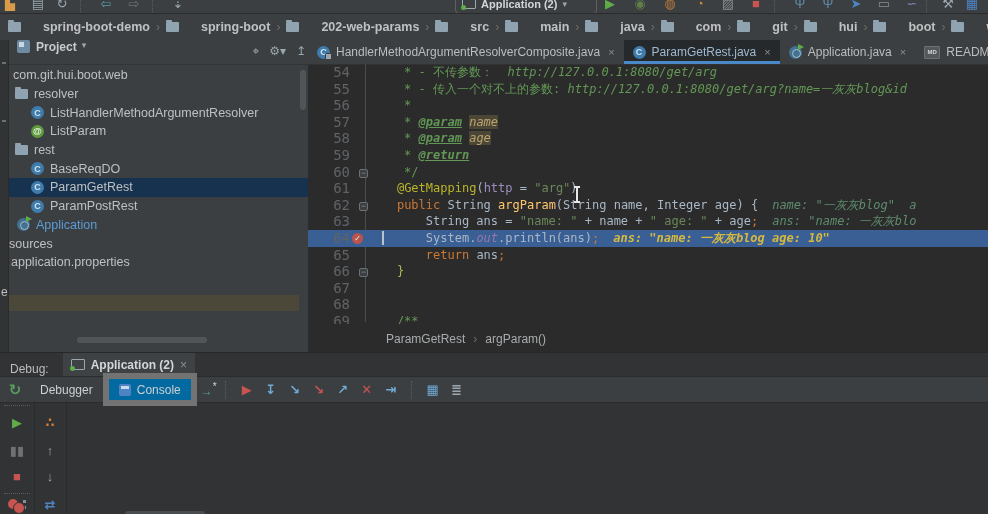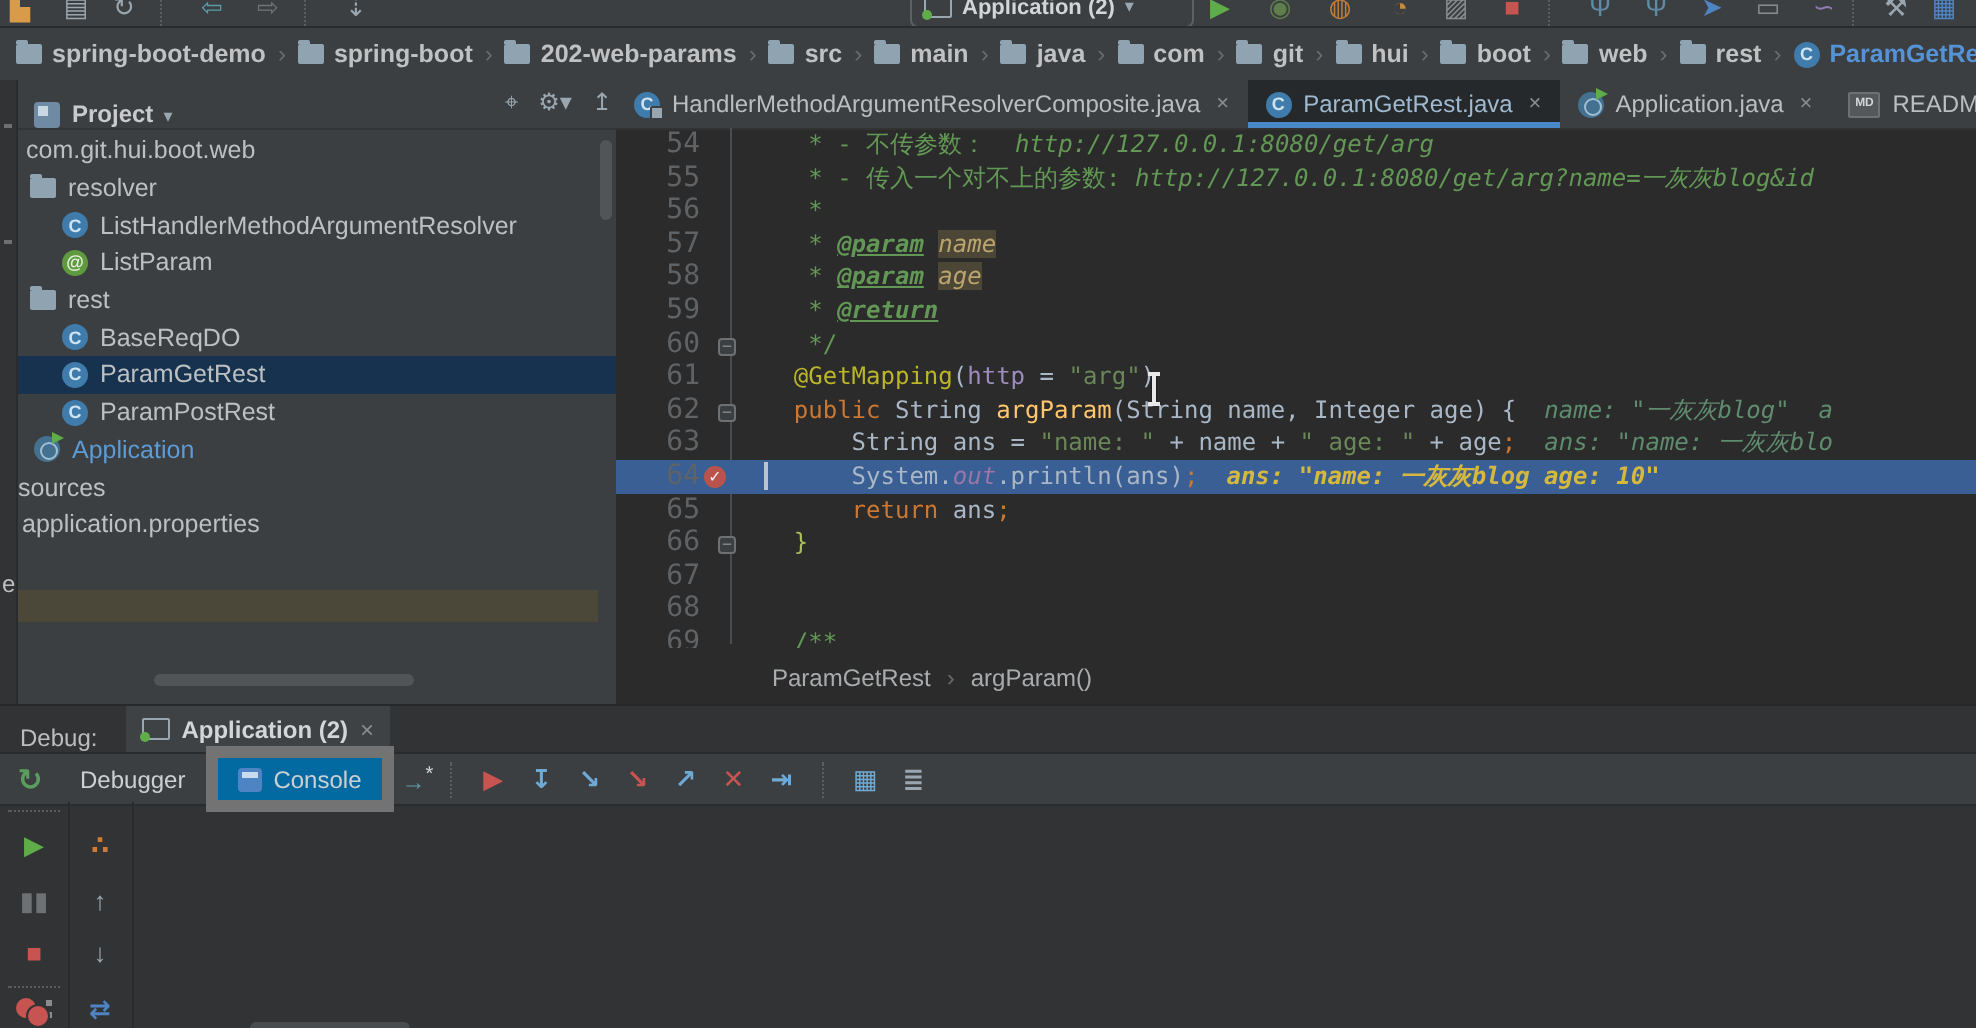--- a/index.html
+++ b/index.html
@@ -12,21 +12,21 @@
   .tb-sep{position:absolute;top:0;width:1px;height:13px;border-left:1px dotted #5A5D5F;}
   #run-combo{position:absolute;left:455px;top:-7px;width:128px;height:19px;border:1px solid #5E6163;border-radius:4px;
              background:#3C3F41;display:flex;align-items:center;gap:5px;padding:0 6px;}
   .mon-ic{width:12px;height:9px;border:1px solid #9AA7B0;border-radius:1px;position:relative;flex:0 0 auto;}
   .mon-ic i{position:absolute;left:-2px;bottom:-2px;width:5px;height:5px;border-radius:50%;background:#5FAD49;}
   #run-combo .lbl{color:#D3D5D7;font-weight:bold;font-size:11px;white-space:nowrap;overflow:hidden;}
   #run-combo .car{color:#9AA7B0;font-size:9px;}
   
   #navbar{left:0;top:14px;width:988px;height:26px;background:#3C3F41;border-bottom:1px solid #282A2C;
           display:flex;align-items:center;padding-left:8px;overflow:hidden;}
-  .bc-item{display:flex;align-items:center;gap:5px;white-space:nowrap;}
+  .bc-item{display:flex;align-items:center;gap:22px;white-space:nowrap;}
   .bc-label{color:#BFC1C3;font-weight:bold;font-size:12.5px;}
   .bc-sep{color:#6A6D6F;margin:0 6px;font-size:12px;}
   .folder-ic{width:13px;height:10px;background:#8FA3B0;border-radius:1px;position:relative;flex:0 0 auto;}
   .folder-ic:before{content:"";position:absolute;left:0;top:-2px;width:6px;height:2px;background:#8FA3B0;border-radius:1px 1px 0 0;}
   .class-ic{width:13px;height:13px;border-radius:50%;background:#3F7CAC;color:#CFE3F0;font-size:9px;font-weight:bold;
             display:flex;align-items:center;justify-content:center;flex:0 0 auto;position:relative;}
   .class-ic.lock:after{content:"";position:absolute;right:-2px;bottom:-1px;width:5px;height:5px;background:#9AA7B0;border:1px solid #3C3F41;border-radius:1px;}
   .ann-ic{width:13px;height:13px;border-radius:50%;background:#5F9A41;color:#E6F2DC;font-size:9px;font-weight:bold;
           display:flex;align-items:center;justify-content:center;flex:0 0 auto;}
   .app-ic{width:13px;height:13px;border-radius:50%;background:#44718F;position:relative;flex:0 0 auto;}
@@ -34,21 +34,21 @@
   .app-ic:after{content:"";position:absolute;right:-2px;top:-2px;border-left:6px solid #5FAD49;border-top:3px solid transparent;border-bottom:3px solid transparent;}
   .md-ic{width:14px;height:11px;background:#55585A;border:1px solid #6E7173;border-radius:1px;color:#D3D5D7;font-size:6px;font-weight:bold;
          display:flex;align-items:center;justify-content:center;flex:0 0 auto;}
   .bc-class .bc-label{color:#5693D6;font-weight:bold;}
   
   #lstripe{left:0;top:40px;width:8px;height:312px;background:#313335;border-right:1px solid #292B2D;}
   #lstripe .mark{position:absolute;left:2px;width:4px;height:2px;background:#6E7173;}
   #stripe-e{left:1px;top:285px;color:#BDC0C2;font-size:12px;}
   
   #project{left:9px;top:40px;width:299px;height:312px;background:#3C3F41;border-right:1px solid #262829;overflow:hidden;}
-  #proj-header{position:absolute;left:0;top:0;width:100%;height:24px;display:flex;align-items:flex-end;padding-left:8px;border-bottom:1px solid #323537;}
+  #proj-header{position:absolute;left:0;top:0;width:100%;height:24px;display:flex;align-items:flex-start;padding-left:8px;border-bottom:1px solid #323537;}
   .proj-ic{width:13px;height:13px;background:#6E8BA3;border-radius:2px;position:relative;margin-right:6px;}
   .proj-ic:before{content:"";position:absolute;left:2px;top:2px;width:5px;height:5px;background:#C8D7E2;}
   #proj-title{font-weight:bold;color:#C8CACC;}
   #proj-caret{color:#9AA7B0;font-size:9px;margin-left:5px;}
   .ph-icons{position:absolute;right:10px;top:4px;display:flex;gap:10px;color:#9AA7B0;font-size:12px;}
   .tree{position:absolute;left:0;top:26px;width:100%;}
   .tree-row{height:18.7px;display:flex;align-items:center;white-space:nowrap;}
   .tree-row.sel{background:#16324E;}
   .tree-label{margin-left:6px;color:#BDC0C2;font-size:12.5px;}
   #olive-band{left:0;top:255px;width:290px;height:16px;background:#4B4839;}

